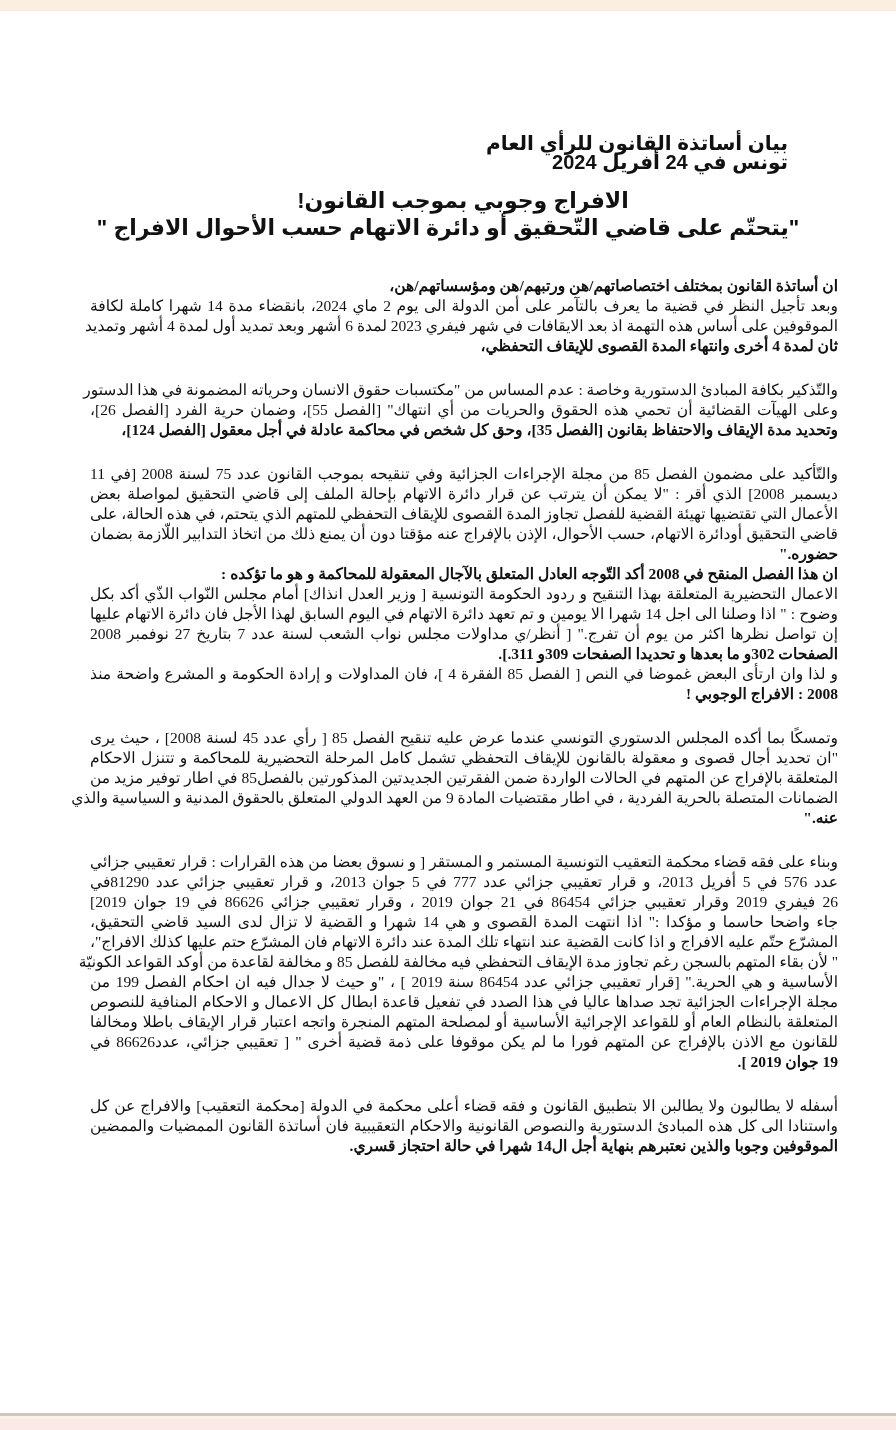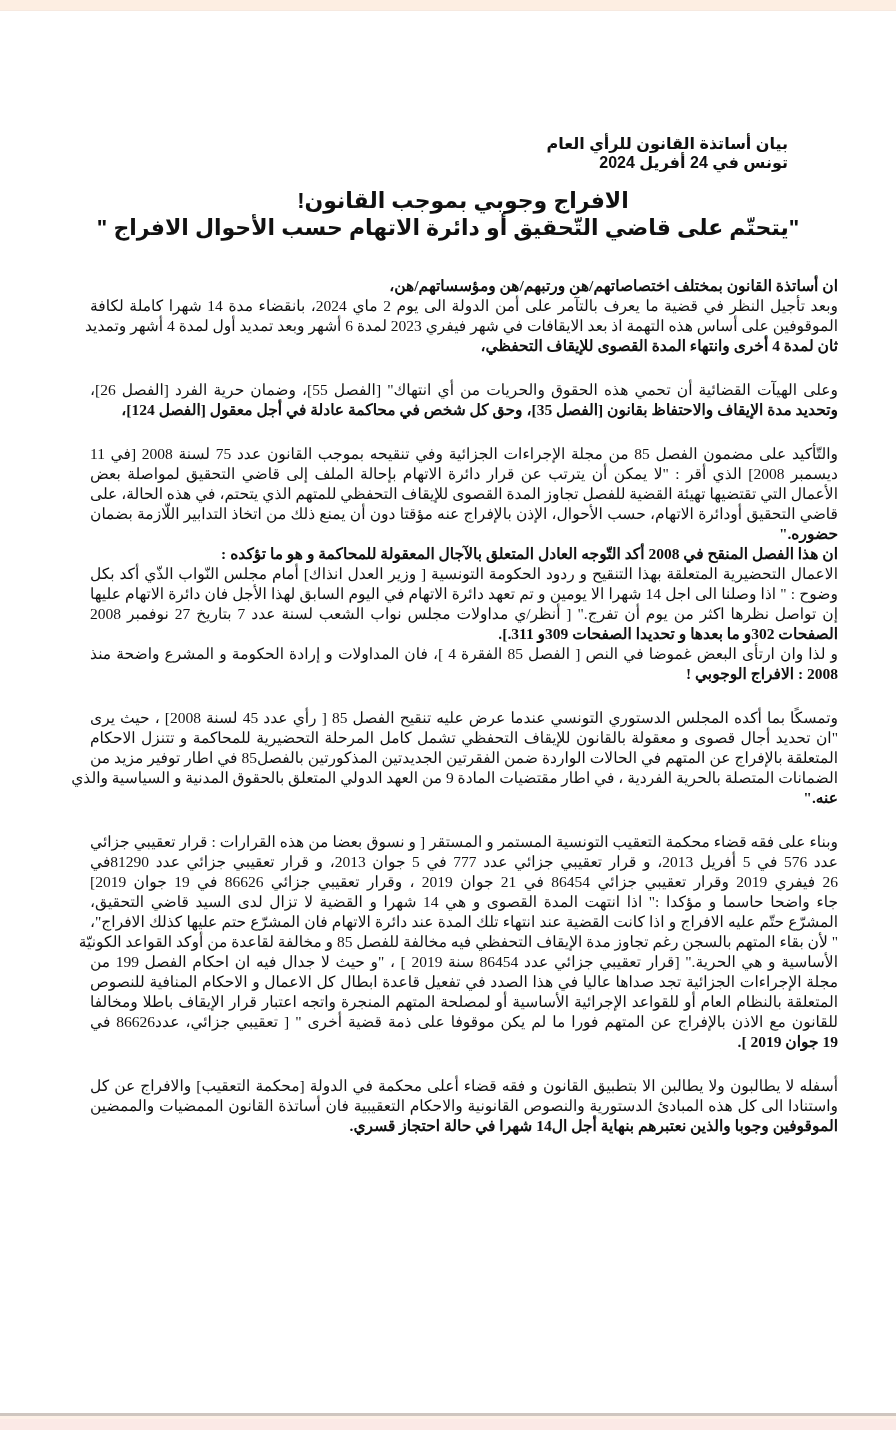--- a/index.html
+++ b/index.html
@@ -38,21 +38,21 @@
       width: 896px; height: 11px;
       background: #fbe9e6;
     }
     .header-block {
       position: absolute;
       right: 108px;
       top: 123px;
       text-align: right;
       font-family: "Liberation Sans", "DejaVu Sans", sans-serif;
       font-weight: bold;
-      font-size: 16px;
+      font-size: 20px;
       line-height: 19px;
       direction: rtl;
     }
     .title-block {
       position: absolute;
       left: 0;
       right: 0;
       top: 176px;
       text-align: center;
       font-family: "Liberation Sans", "DejaVu Sans", sans-serif;
@@ -115,20 +115,21 @@
   <div class="body-text">
 
     <div class="para">
       <span class="line last">ان أساتذة القانون بمختلف اختصاصاتهم/هن ورتبهم/هن ومؤسساتهم/هن،</span>
       <span class="line">وبعد تأجيل النظر في قضية ما يعرف بالتآمر على أمن الدولة الى يوم 2 ماي 2024، بانقضاء مدة 14 شهرا كاملة لكافة</span>
       <span class="line">الموقوفين على أساس هذه التهمة اذ بعد الايقافات في شهر فيفري 2023 لمدة 6 أشهر وبعد تمديد أول لمدة 4 أشهر وتمديد</span>
       <span class="line last">ثان لمدة 4 أخرى وانتهاء المدة القصوى للإيقاف التحفظي،</span>
     </div>
 
     <div class="para gap-before-lg">
+      <span class="line">والتّذكير بكافة المبادئ الدستورية وخاصة : عدم المساس من "مكتسبات حقوق الانسان وحرياته المضمونة في هذا الدستور</span>
       <span class="line">وعلى الهيآت القضائية أن تحمي هذه الحقوق والحريات من أي انتهاك" [الفصل 55]، وضمان حرية الفرد [الفصل 26]،</span>
       <span class="line last">وتحديد مدة الإيقاف والاحتفاظ بقانون [الفصل 35]، وحق كل شخص في محاكمة عادلة في أجل معقول [الفصل 124]،</span>
     </div>
 
     <div class="para gap-before-lg">
       <span class="line">والتّأكيد على مضمون الفصل 85 من مجلة الإجراءات الجزائية وفي تنقيحه بموجب القانون عدد 75 لسنة 2008 [في 11</span>
       <span class="line">ديسمبر 2008] الذي أقر : "لا يمكن أن يترتب عن قرار دائرة الاتهام بإحالة الملف إلى قاضي التحقيق لمواصلة بعض</span>
       <span class="line">الأعمال التي تقتضيها تهيئة القضية للفصل تجاوز المدة القصوى للإيقاف التحفظي للمتهم الذي يتحتم، في هذه الحالة، على</span>
       <span class="line">قاضي التحقيق أودائرة الاتهام، حسب الأحوال، الإذن بالإفراج عنه مؤقتا دون أن يمنع ذلك من اتخاذ التدابير اللّازمة بضمان</span>
       <span class="line last">حضوره."</span>

